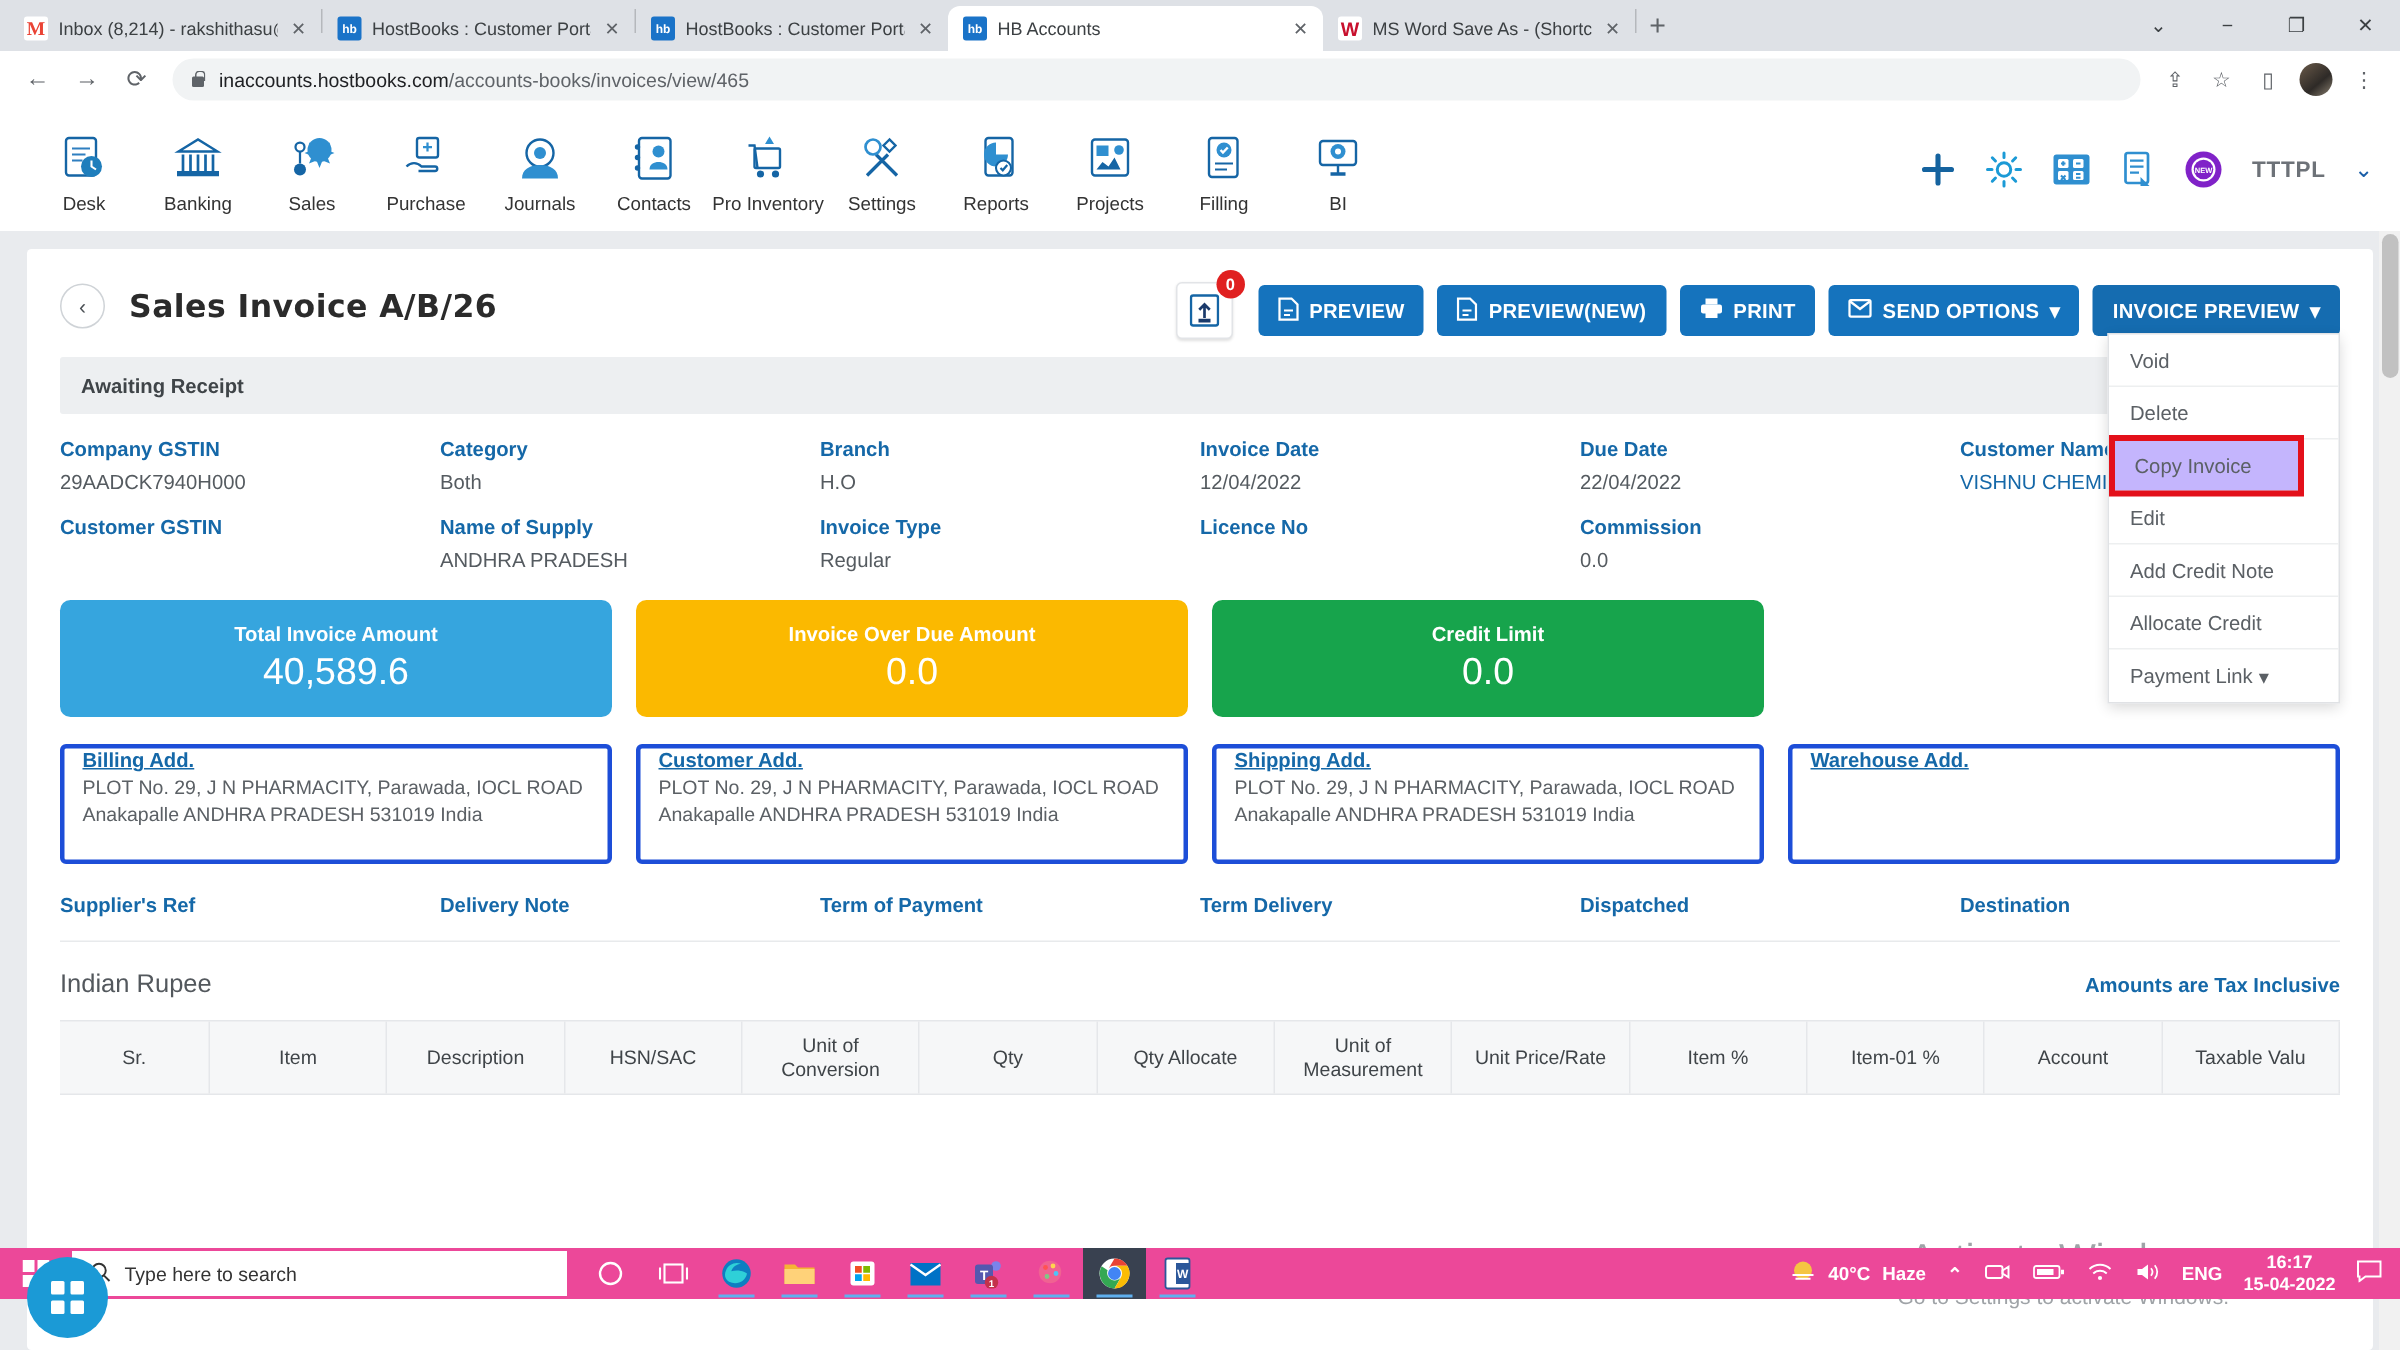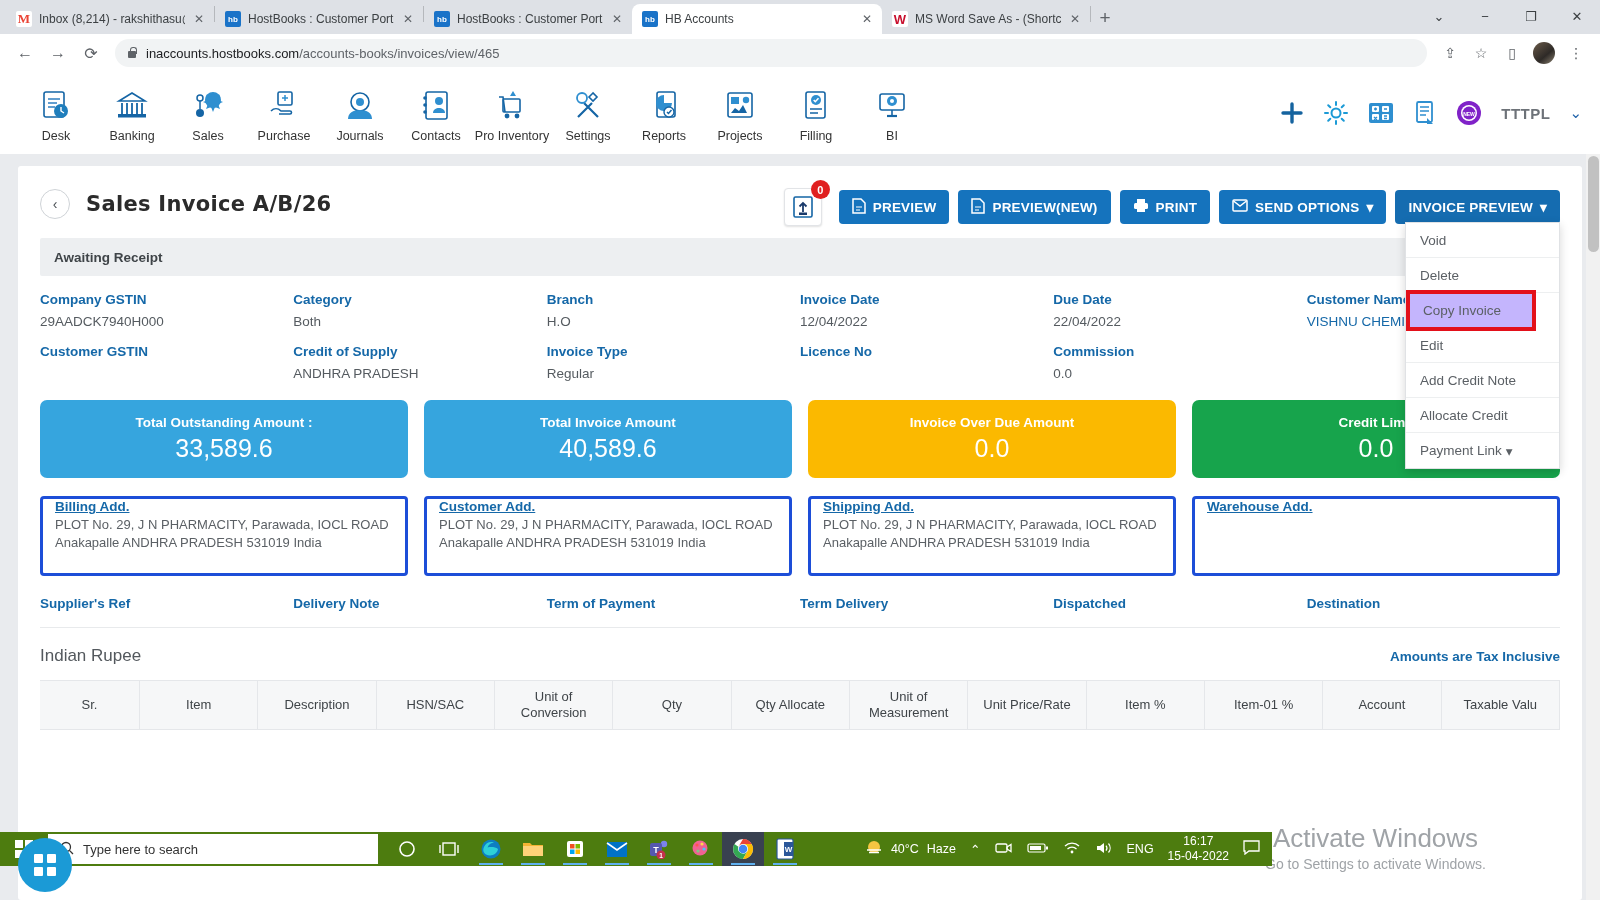--- a/index.html
+++ b/index.html
@@ -115,28 +115,28 @@
   .watermark .w1 { font-size: 26px; line-height: 30px; }
   .watermark .w2 { font-size: 14px; margin-top: 3px; }
 
   .fab { position: absolute; left: 18px; bottom: 8px; width: 54px; height: 54px; border-radius: 50%; background: #1b9ad6; display: flex; align-items: center; justify-content: center; z-index: 20; }
   .fab-grid { display: grid; grid-template-columns: 9px 9px; grid-template-rows: 9px 9px; gap: 4px; }
   .fab-grid i { background: #fff; border-radius: 1px; display: block; }
   .scrollbar { position: absolute; right: 0; top: 0; width: 14px; height: 100%; background: #f1f1f1; }
   .scrollthumb { position: absolute; right: 1px; top: 2px; width: 11px; height: 96px; background: #c1c1c1; border-radius: 6px; }
 
   
-  .taskbar { position: absolute; left: 0; bottom: 0; width: 1272px; height: 34px; background: #4d7c0f; display: flex; align-items: center; }
+  .taskbar { position: absolute; left: 0; bottom: 0; width: 1600px; height: 34px; background: #ec4899; display: flex; align-items: center; }
   .startbtn { width: 48px; height: 34px; display: flex; align-items: center; justify-content: center; }
   .searchbox { width: 330px; height: 30px; background: #fff; display: flex; align-items: center; gap: 9px; padding: 0 12px; color: #333; font-size: 13px; }
   .tb-icons { display: flex; align-items: center; gap: 0; margin-left: 8px; }
   .tb-ic { width: 42px; height: 34px; display: flex; align-items: center; justify-content: center; position: relative; }
   .tb-ic.running:after { content:''; position:absolute; bottom:1px; left:9px; width:24px; height:2px; background:#5fb0ef; }
   .tb-ic.focus { background: #394150; }
-  .tray { margin-left: auto; display: flex; align-items: center; gap: 14px; padding-right: 12px; color: #fff; font-size: 12.5px; }
+  .tray { margin-left: auto; display: flex; align-items: center; gap: 14px; padding-right: 12px; color: #fff; font-size: 12.5px; font-weight: bold; }
   .tray .weather { display: flex; align-items: center; gap: 8px; }
   .clock { text-align: center; line-height: 15px; font-size: 12px; }
 </style>
 </head>
 <body>
 
 <div class="browser">
 
   <div class="tabstrip">
     <div class="tab inactive">
@@ -485,42 +485,38 @@
 
           <div>
             <div class="fld-label">Customer Name</div>
             <div class="fld-value link">VISHNU CHEMICALS LIMITED</div>
           </div>
           <div>
             <div class="fld-label">Customer GSTIN</div>
             <div class="fld-value"></div>
           </div>
           <div>
-            <div class="fld-label">Credit of Supply</div>
+            <div class="fld-label">Name of Supply</div>
             <div class="fld-value">ANDHRA PRADESH</div>
           </div>
           <div>
             <div class="fld-label">Invoice Type</div>
             <div class="fld-value">Regular</div>
           </div>
           <div>
             <div class="fld-label">Licence No</div>
             <div class="fld-value"></div>
           </div>
           <div>
             <div class="fld-label">Commission</div>
             <div class="fld-value">0.0</div>
           </div>
         </div>
 
         <div class="cards4">
-          <div class="sumcard" style="background:#36a5de">
-            <div class="t">Total Outstanding Amount :</div>
-            <div class="v">33,589.6</div>
-          </div>
           <div class="sumcard" style="background:#36a5de">
             <div class="t">Total Invoice Amount</div>
             <div class="v">40,589.6</div>
           </div>
           <div class="sumcard" style="background:#fbb900">
             <div class="t">Invoice Over Due Amount</div>
             <div class="v">0.0</div>
           </div>
           <div class="sumcard" style="background:#17a44c">
             <div class="t">Credit Limit</div>

